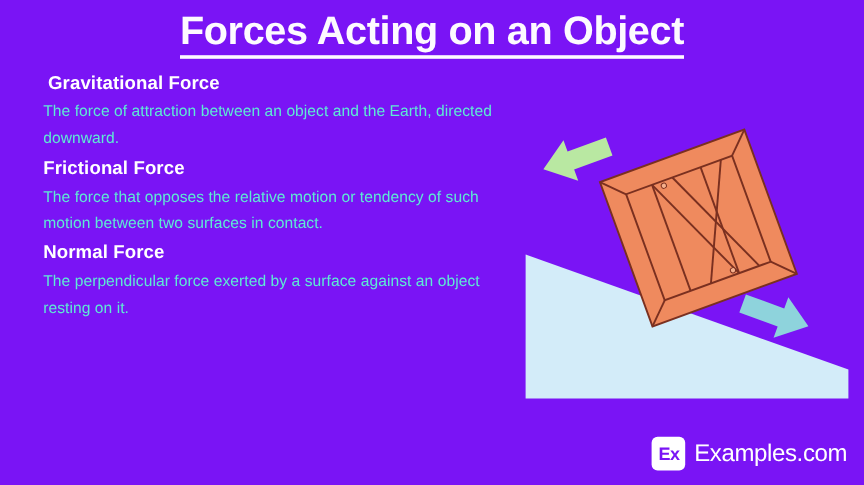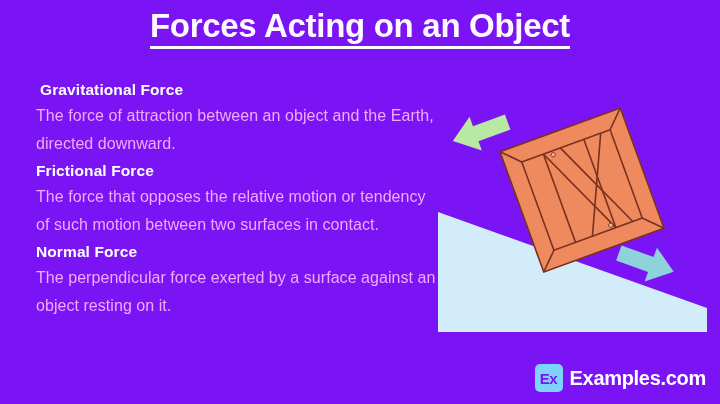--- a/index.html
+++ b/index.html
@@ -53,25 +53,24 @@
   }
   .force-title {
     font-size: 15.5px;
     font-weight: bold;
     color: #ffffff;
     line-height: 1.55;
     letter-spacing: 0.1px;
   }
   .force-title.indented {
     padding-left: 4px;
-    margin-top: 20px;
   }
   .force-desc {
-    font-size: 16px;
-    color: #f0abfc;
+    font-size: 13px;
+    color: #5eead4;
     line-height: 1.72;
     letter-spacing: 0.05px;
     font-weight: normal;
   }
 
   
   #illustration {
     position: absolute;
     left: 425px;
     top: 55px;
@@ -88,32 +87,32 @@
     right: 14px;
     bottom: 12px;
     display: flex;
     align-items: center;
     gap: 7px;
   }
   #brand-mark {
     width: 28px;
     height: 28px;
     border-radius: 5px;
-    background: #7dd3fc;
+    background: #ffffff;
     display: flex;
     align-items: center;
     justify-content: center;
     color: #7a14f5;
     font-size: 15px;
     font-weight: bold;
     letter-spacing: -0.5px;
   }
   #brand-name {
     font-size: 20px;
-    font-weight: bold;
+    font-weight: normal;
     color: #ffffff;
     letter-spacing: -0.3px;
   }
 </style>
 </head>
 <body>
 
 <div id="slide">
 
   <div id="title-area">

